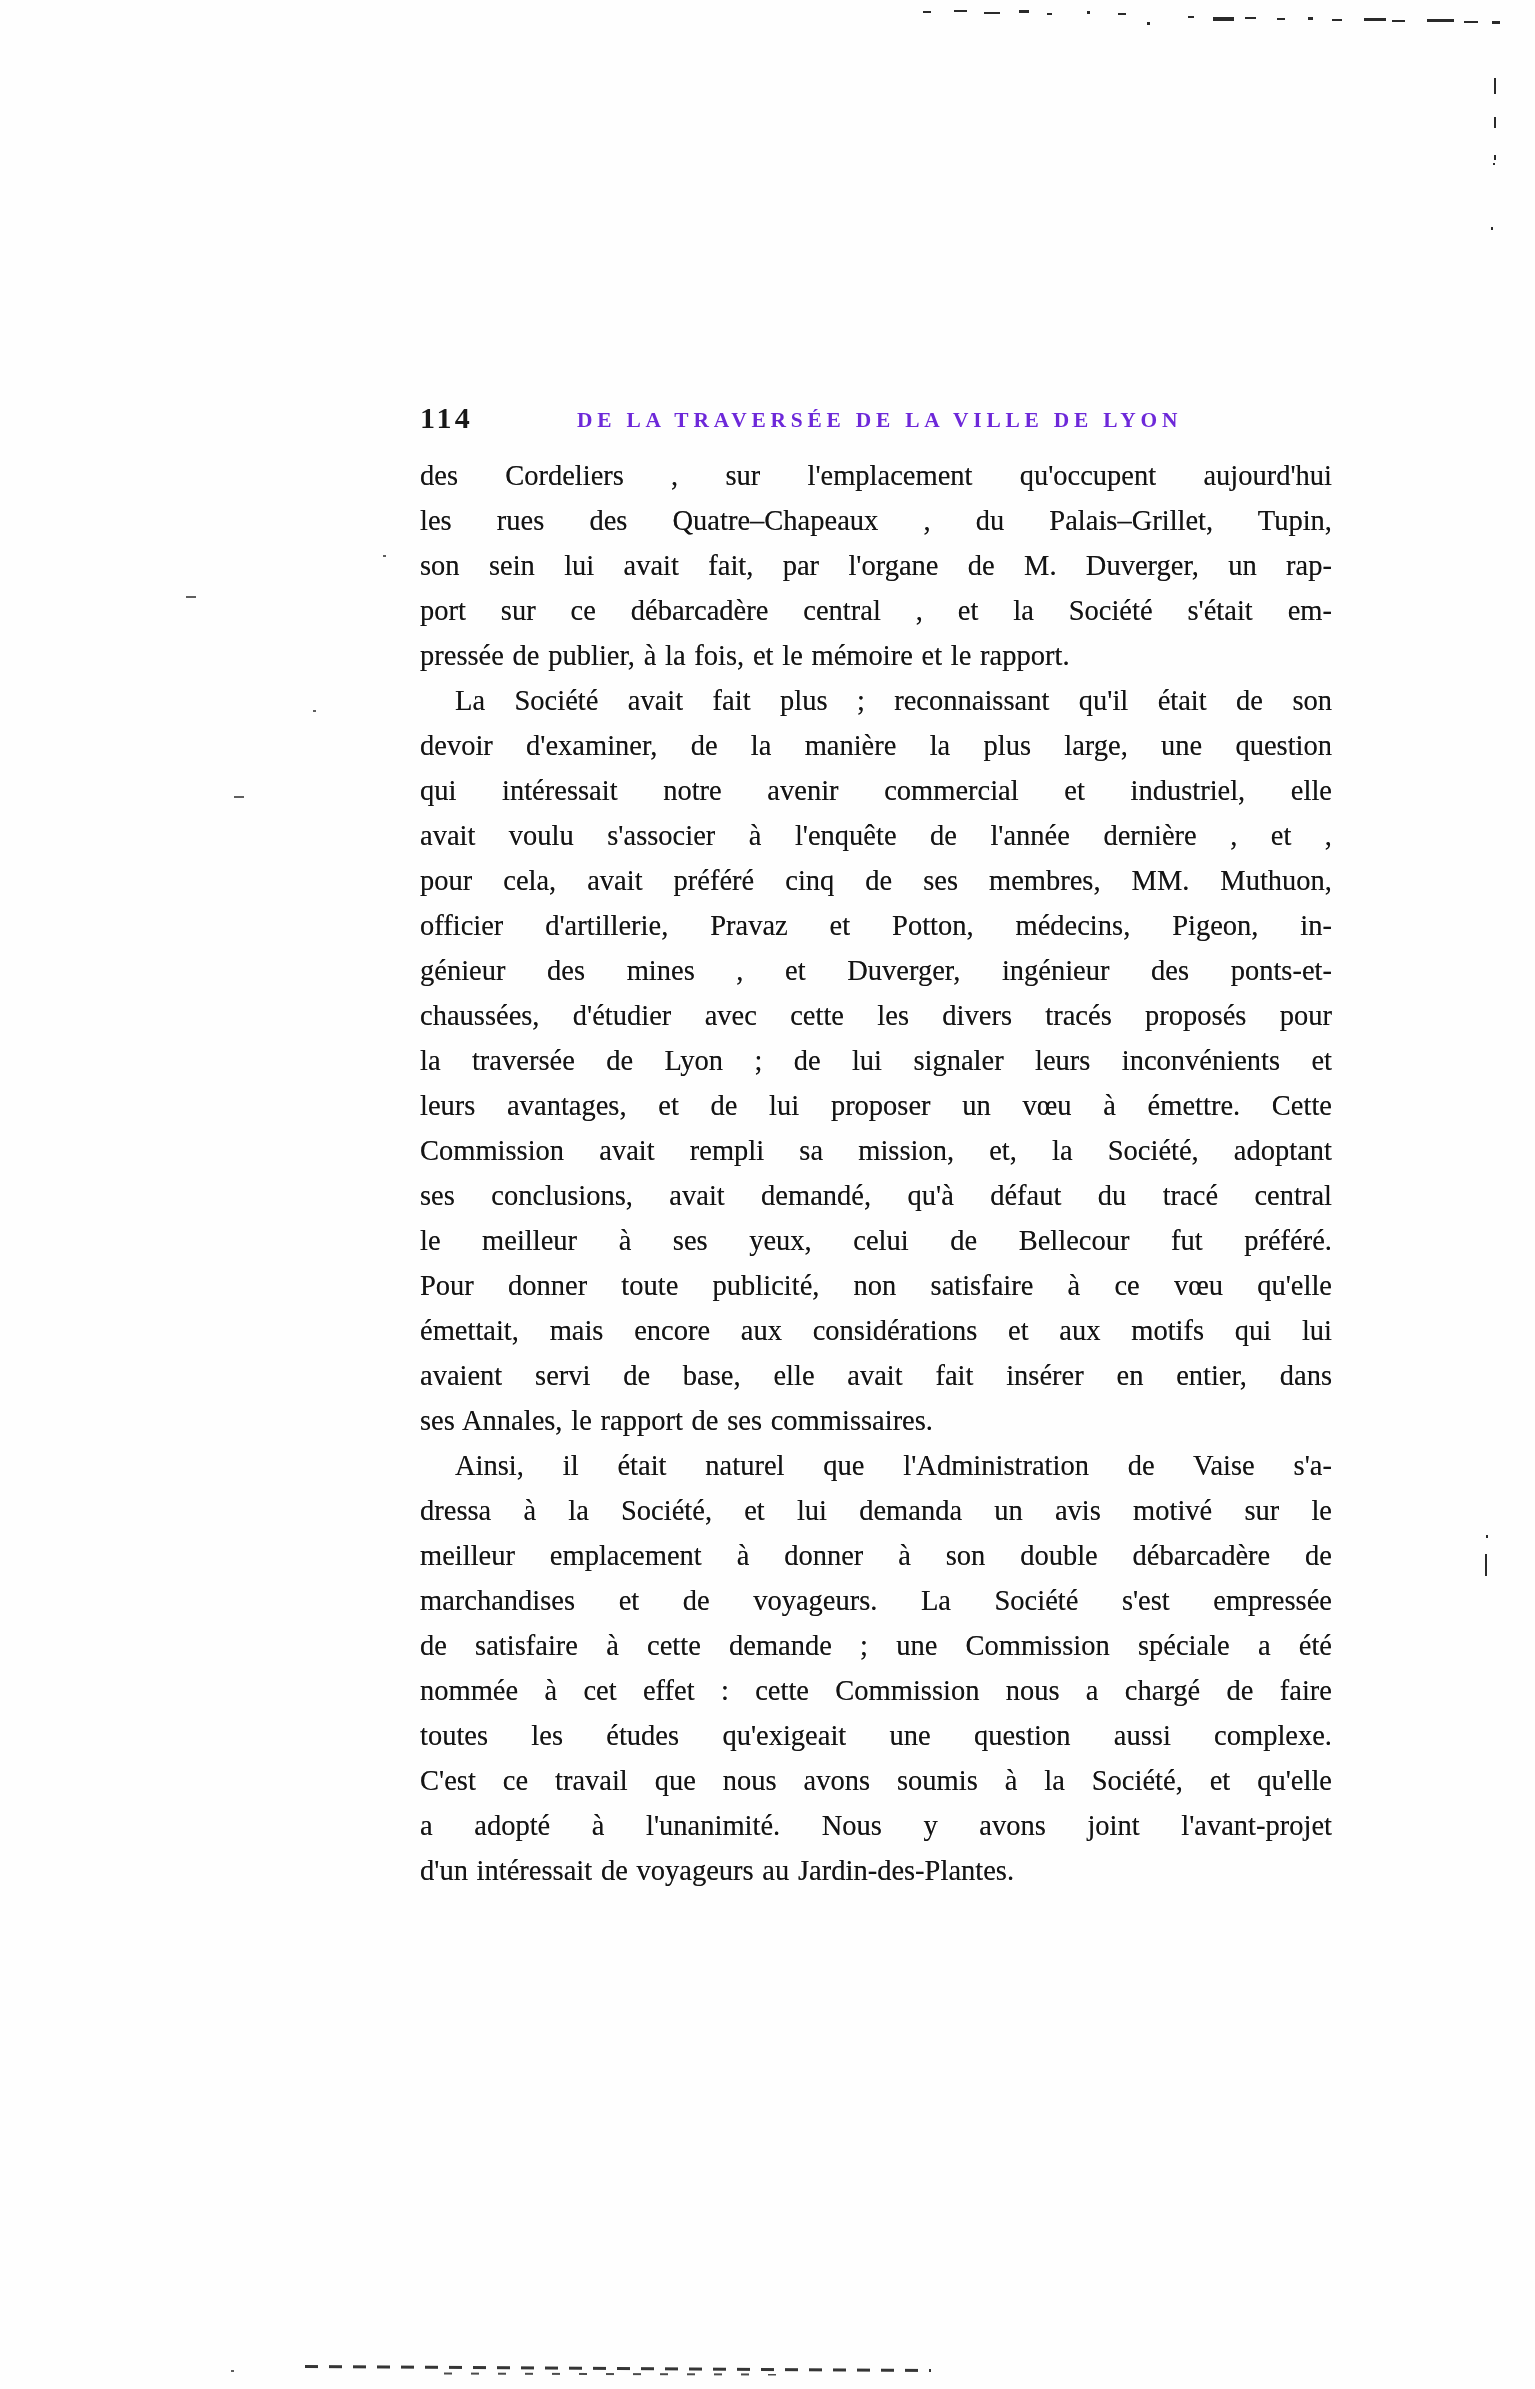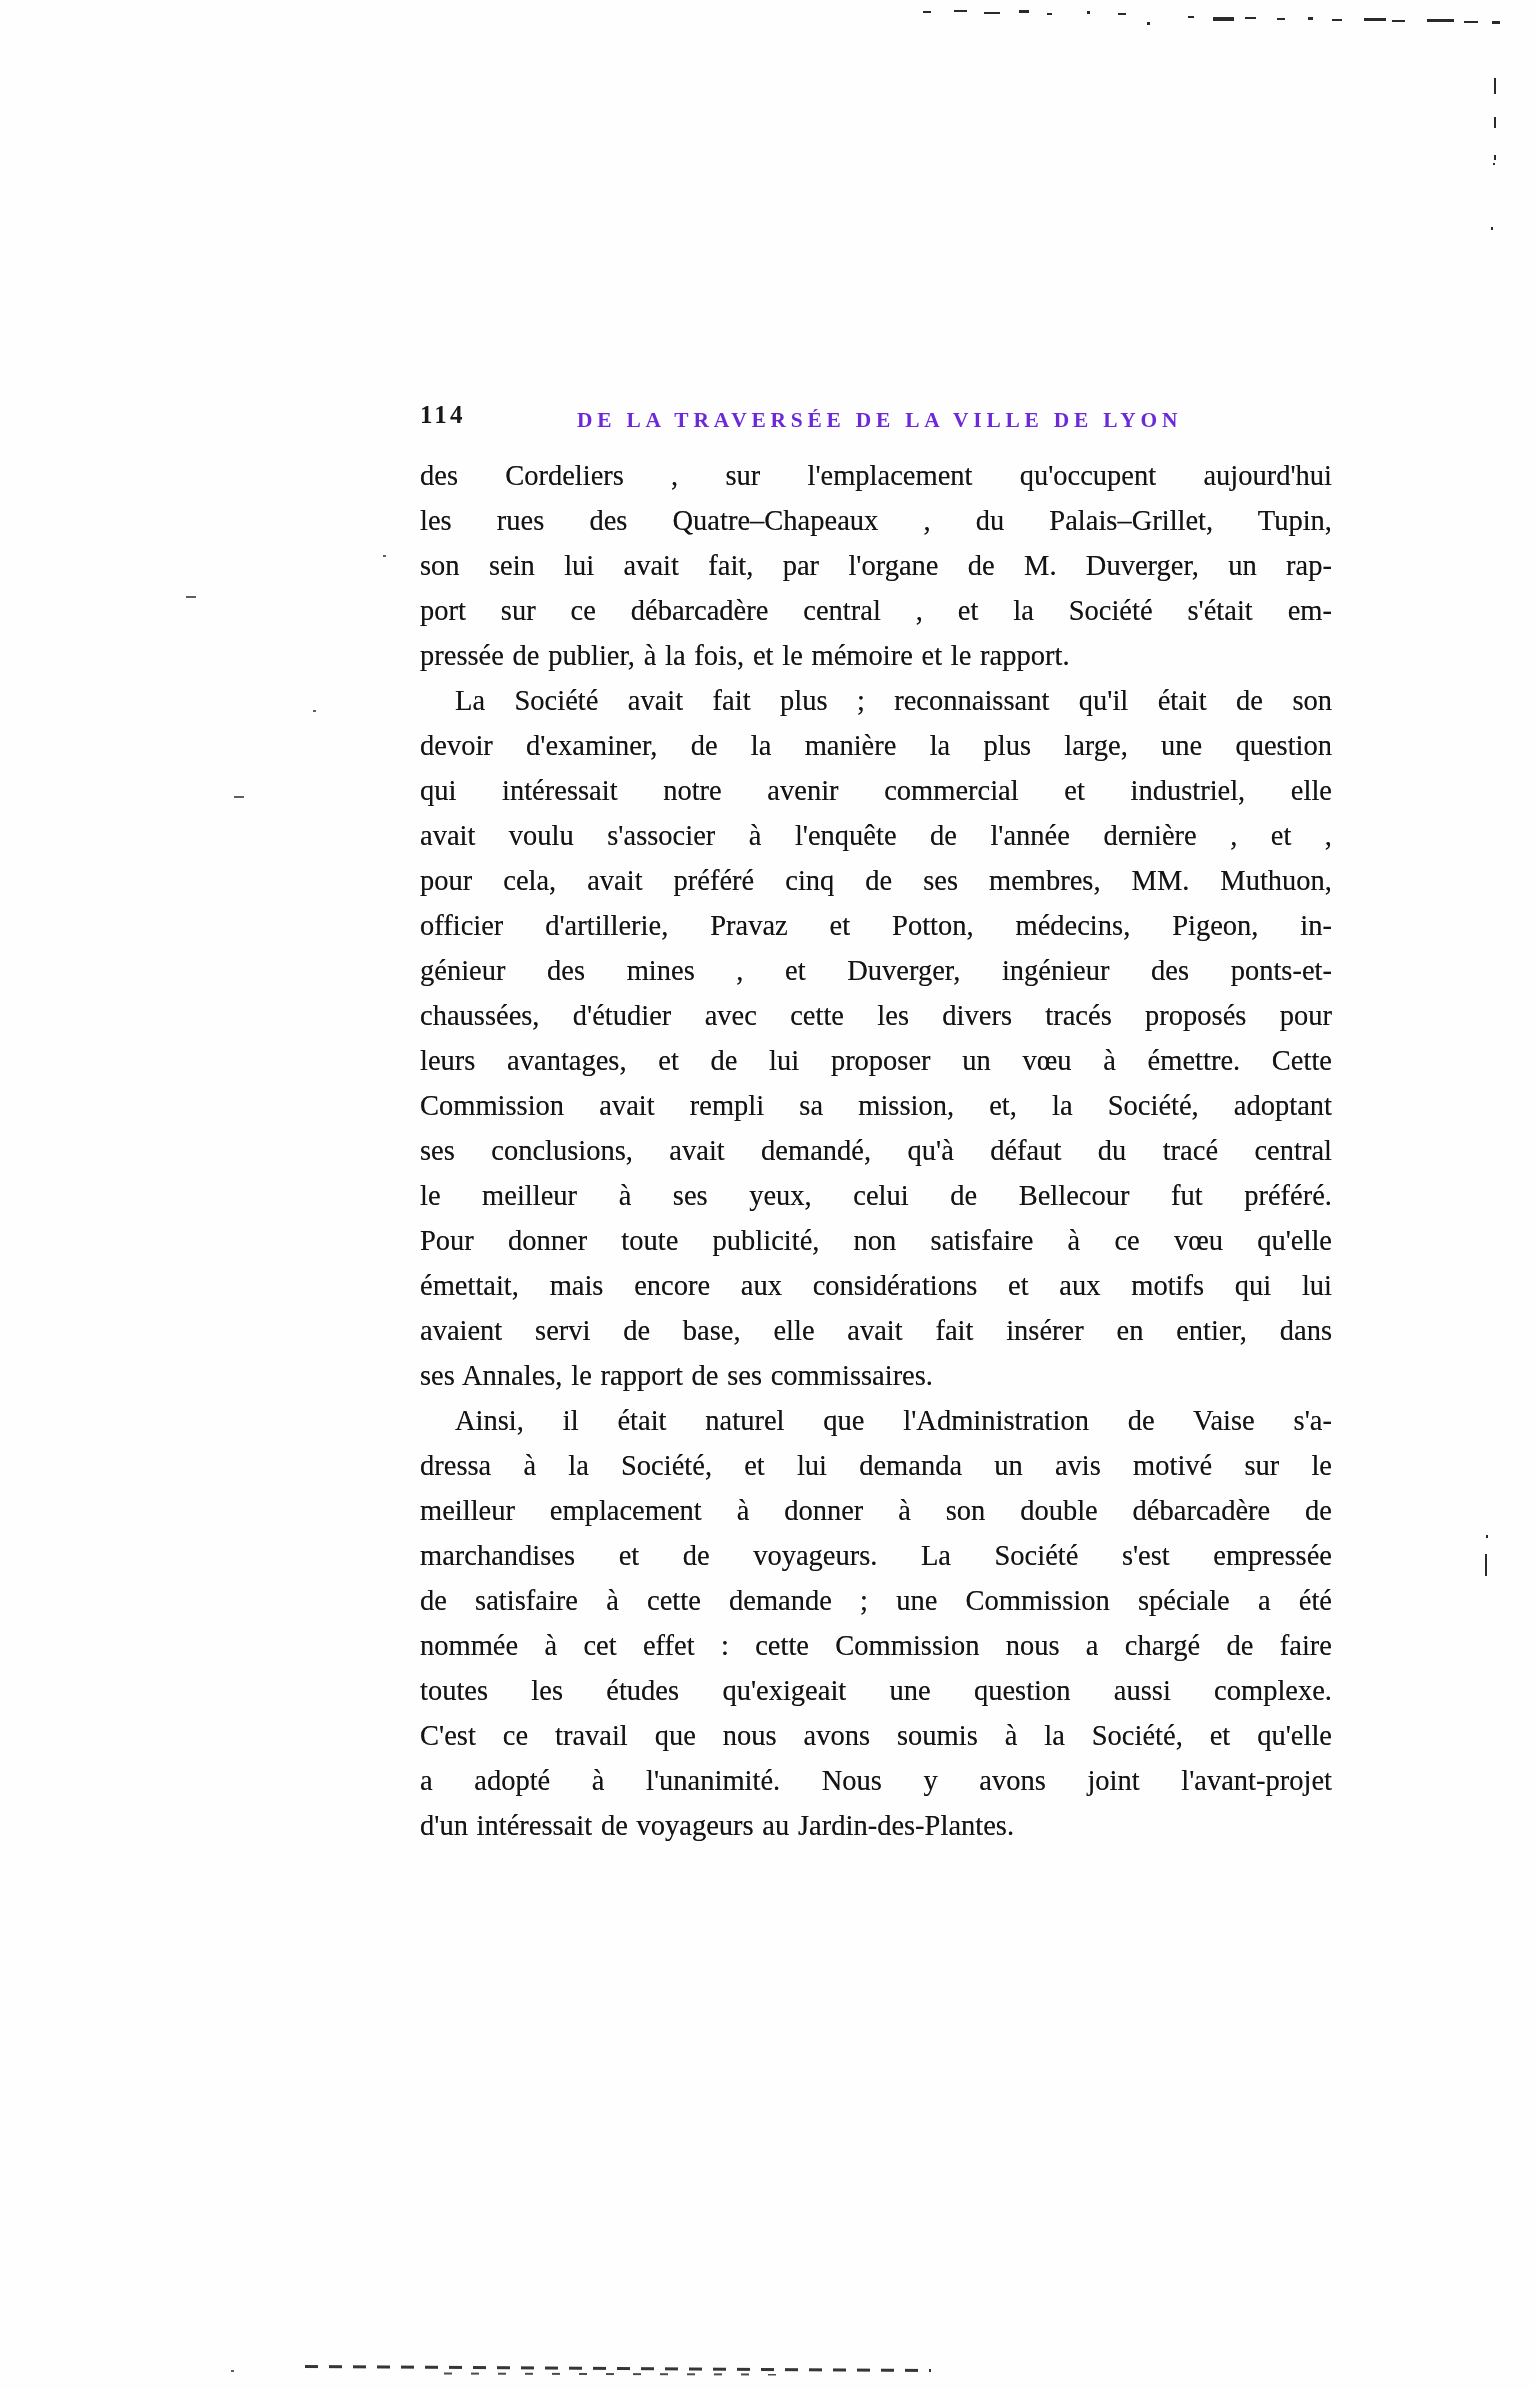--- a/index.html
+++ b/index.html
@@ -21,21 +21,21 @@
     position: absolute;
     left: 420px;
     top: 401px;
     width: 912px;
     height: 40px;
   }
   .page-number {
     position: absolute;
     left: 0;
     top: 0;
-    font-size: 25px;
+    font-size: 30px;
     font-weight: bold;
     letter-spacing: 3.2px;
     color: #181818;
   }
   .running-title {
     position: absolute;
     left: 157px;
     top: 7.1px;
     font-size: 21.4px;
     font-weight: bold;
@@ -112,20 +112,21 @@
       <div class="line">port sur ce débarcadère central , et la Société s'était em-</div>
       <div class="line last">pressée de publier, à la fois, et le mémoire et le rapport.</div>
       <div class="line indent">La Société avait fait plus ; reconnaissant qu'il était de son</div>
       <div class="line">devoir d'examiner, de la manière la plus large, une question</div>
       <div class="line">qui intéressait notre avenir commercial et industriel, elle</div>
       <div class="line">avait voulu s'associer à l'enquête de l'année dernière , et ,</div>
       <div class="line">pour cela, avait préféré cinq de ses membres, MM. Muthuon,</div>
       <div class="line">officier d'artillerie, Pravaz et Potton, médecins, Pigeon, in-</div>
       <div class="line">génieur des mines , et Duverger, ingénieur des ponts-et-</div>
       <div class="line">chaussées, d'étudier avec cette les divers tracés proposés pour</div>
+      <div class="line">la traversée de Lyon ; de lui signaler leurs inconvénients et</div>
       <div class="line">leurs avantages, et de lui proposer un vœu à émettre. Cette</div>
       <div class="line">Commission avait rempli sa mission, et, la Société, adoptant</div>
       <div class="line">ses conclusions, avait demandé, qu'à défaut du tracé central</div>
       <div class="line">le meilleur à ses yeux, celui de Bellecour fut préféré.</div>
       <div class="line">Pour donner toute publicité, non satisfaire à ce vœu qu'elle</div>
       <div class="line">émettait, mais encore aux considérations et aux motifs qui lui</div>
       <div class="line">avaient servi de base, elle avait fait insérer en entier, dans</div>
       <div class="line last">ses Annales, le rapport de ses commissaires.</div>
       <div class="line indent">Ainsi, il était naturel que l'Administration de Vaise s'a-</div>
       <div class="line">dressa à la Société, et lui demanda un avis motivé sur le</div>

